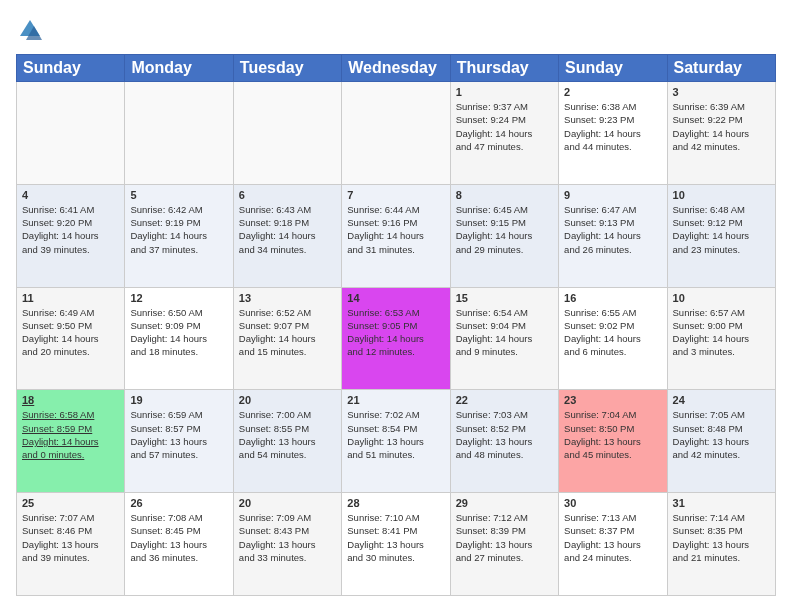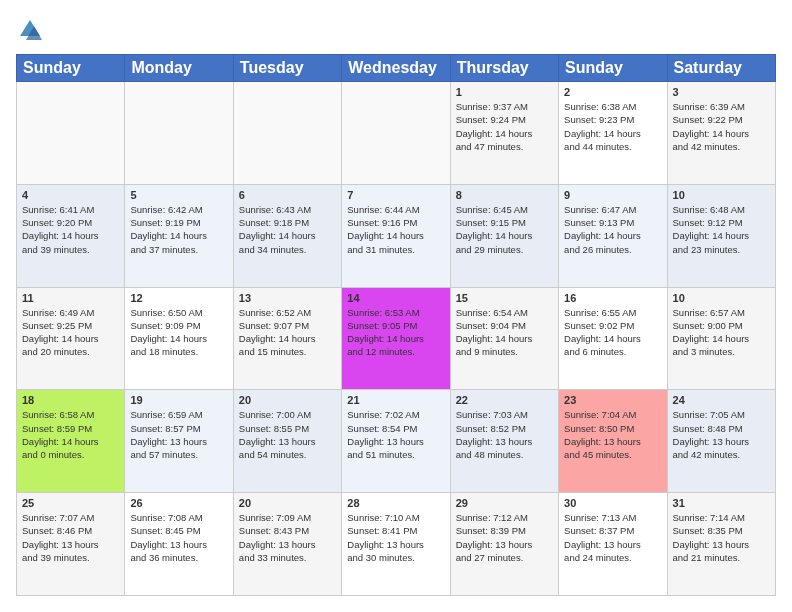--- a/index.html
+++ b/index.html
@@ -214,21 +214,21 @@
             <div class="day-info" style="white-space: pre-line;">Sunrise: 6:48 AM
 Sunset: 9:12 PM
 Daylight: 14 hours
 and 23 minutes.</div>
           </td>
         </tr>
         <tr>
           <td style="background: rgb(245, 245, 245);">
             <span class="day-num">11</span>
             <div class="day-info" style="white-space: pre-line;">Sunrise: 6:49 AM
-Sunset: 9:25 PM
+Sunset: 9:50 PM
 Daylight: 14 hours
 and 20 minutes.</div>
           </td>
           <td style="background: rgb(255, 255, 255);">
             <span class="day-num">12</span>
             <div class="day-info" style="white-space: pre-line;">Sunrise: 6:50 AM
 Sunset: 9:09 PM
 Daylight: 14 hours
 and 18 minutes.</div>
           </td>
@@ -262,21 +262,21 @@
           </td>
           <td style="background: rgb(245, 245, 245);">
             <span class="day-num">10</span>
             <div class="day-info" style="white-space: pre-line;">Sunrise: 6:57 AM
 Sunset: 9:00 PM
 Daylight: 14 hours
 and 3 minutes.</div>
           </td>
         </tr>
         <tr>
-          <td style="background: #bef264;">
+          <td style="background: #86efac; text-decoration: underline;">
             <span class="day-num">18</span>
             <div class="day-info" style="white-space: pre-line;">Sunrise: 6:58 AM
 Sunset: 8:59 PM
 Daylight: 14 hours
 and 0 minutes.</div>
           </td>
           <td style="background: rgb(238, 242, 249);">
             <span class="day-num">19</span>
             <div class="day-info" style="white-space: pre-line;">Sunrise: 6:59 AM
 Sunset: 8:57 PM

